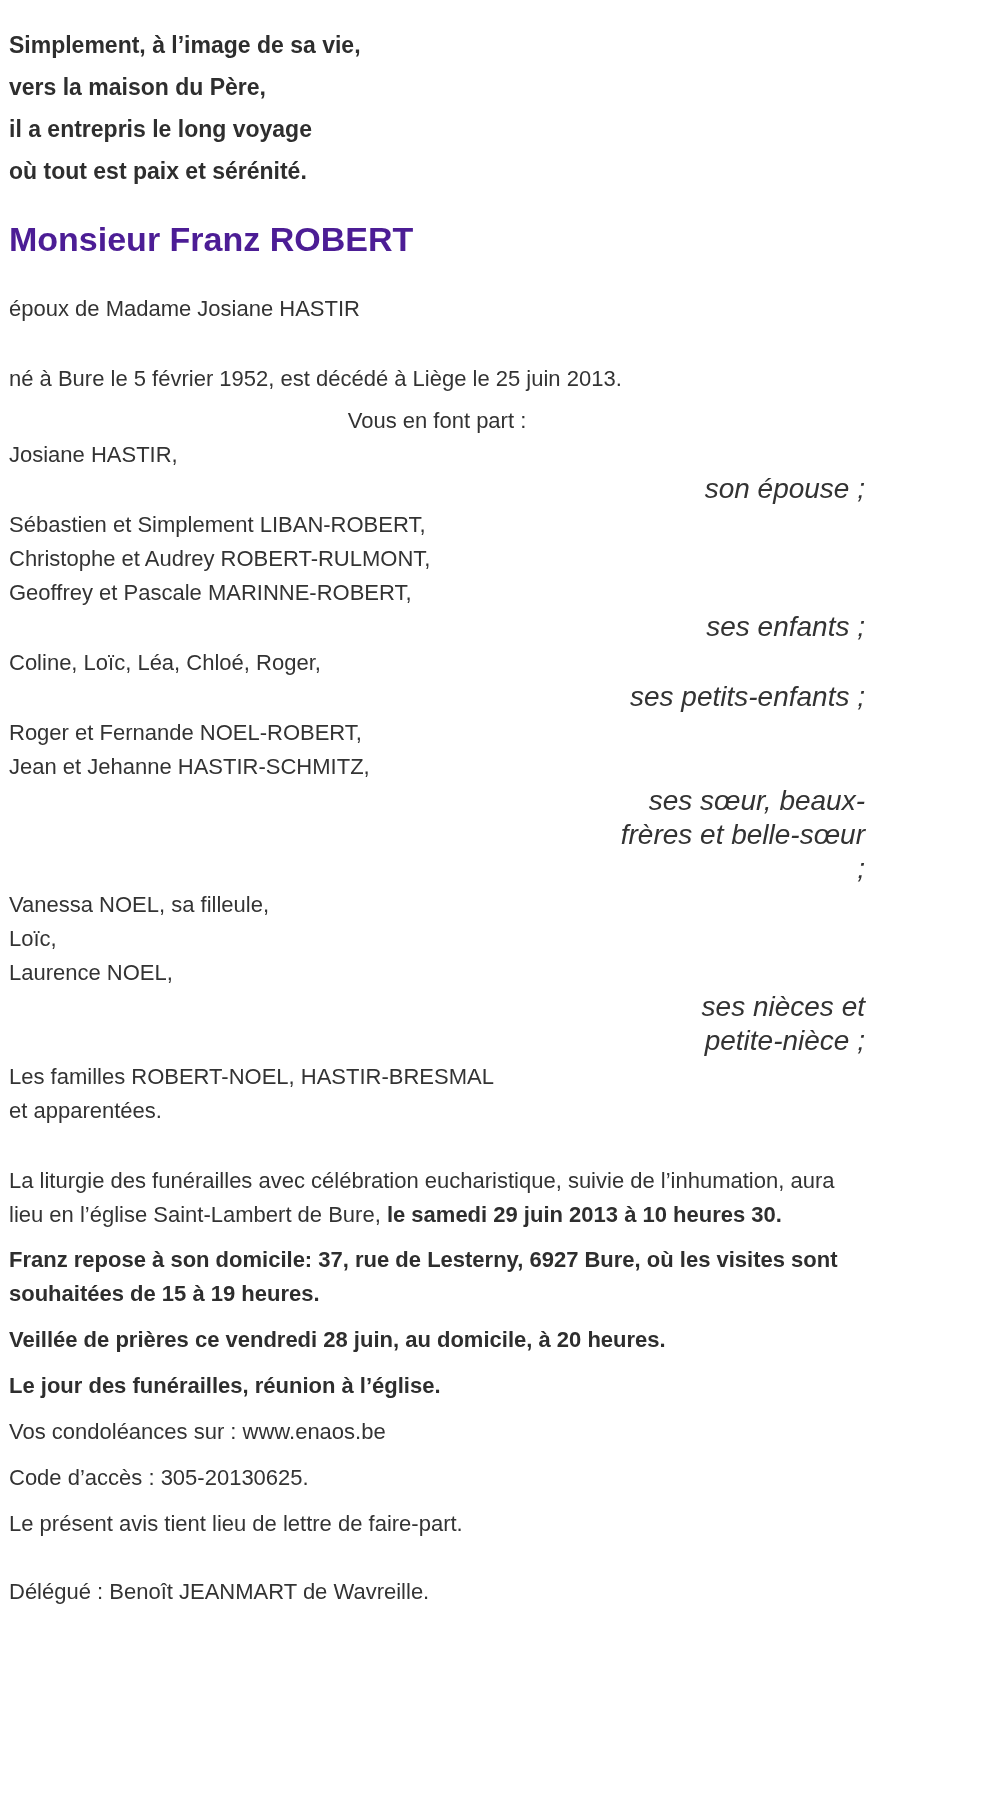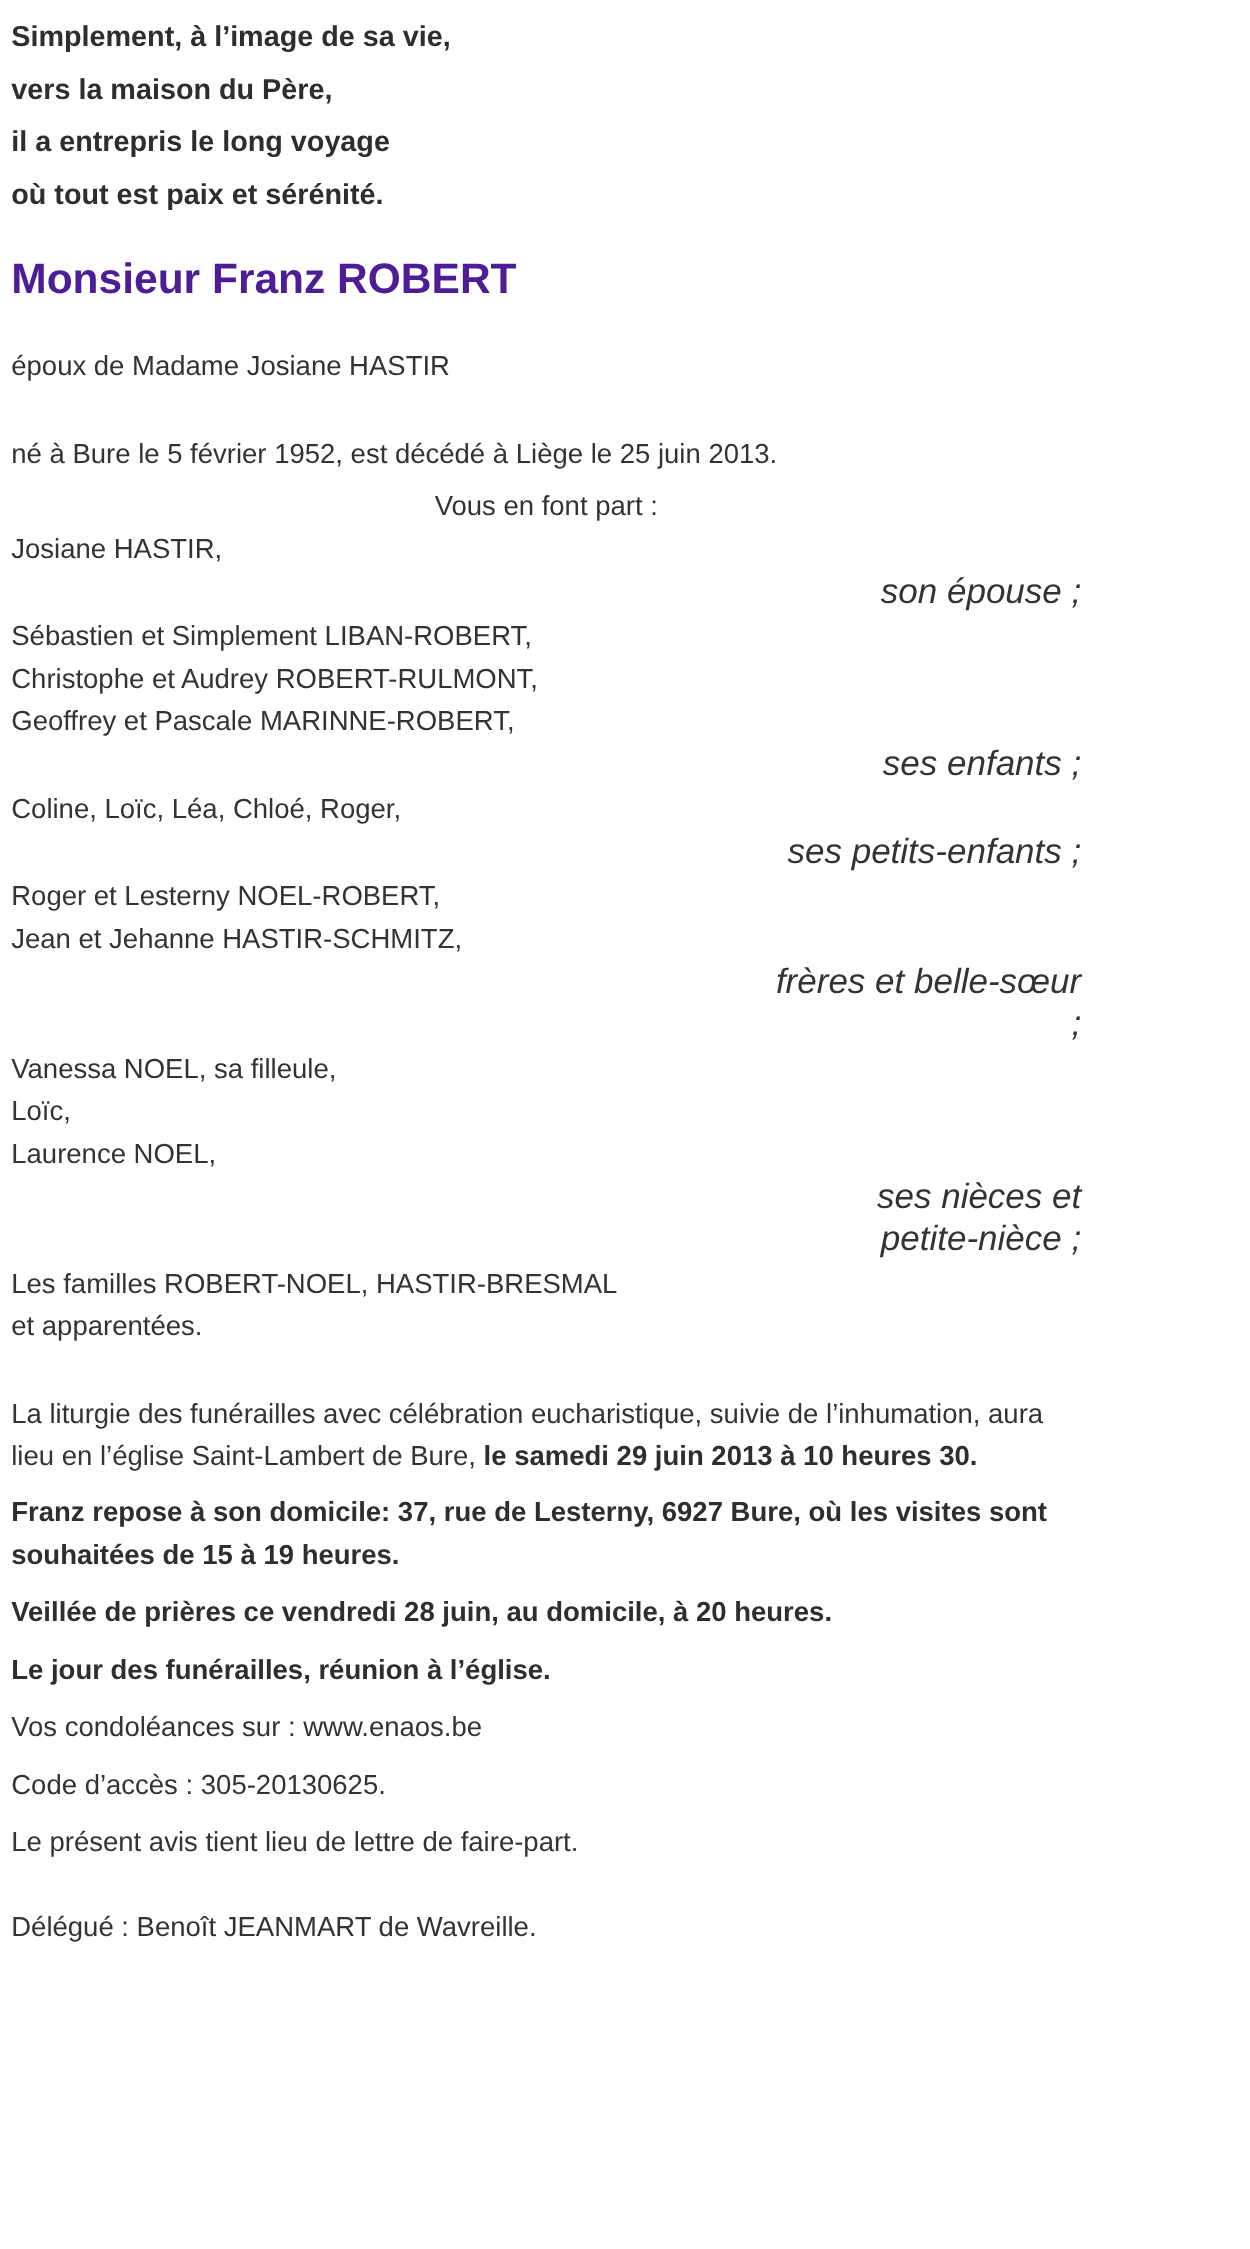--- a/index.html
+++ b/index.html
@@ -9,21 +9,21 @@
   }
   body {
     width: 1000px;
     min-height: 1799px;
     font-family: "Liberation Sans", "DejaVu Sans", sans-serif;
     color: #333333;
     box-sizing: border-box;
   }
   .page {
     width: 856px;
-    padding: 8px 0 0 9px;
+    padding: 24px 0 0 9px;
     box-sizing: content-box;
   }
   
   .epigraph { margin: 0 0 26px 0; }
   .ep-line {
     font-weight: 700;
     font-size: 23px;
     line-height: 42px;
     color: #2e2e2e;
   }
@@ -91,22 +91,23 @@
     <div class="name-line">Geoffrey et Pascale MARINNE-ROBERT,</div>
     <div class="relation-line">ses enfants ;</div>
   </div>
 
   <div class="group">
     <div class="name-line">Coline, Loïc, Léa, Chloé, Roger,</div>
     <div class="relation-line">ses petits-enfants ;</div>
   </div>
 
   <div class="group">
-    <div class="name-line">Roger et Lesterny NOEL-ROBERT,</div>
+    <div class="name-line">Roger et Fernande NOEL-ROBERT,</div>
     <div class="name-line">Jean et Jehanne HASTIR-SCHMITZ,</div>
+    <div class="relation-line">ses sœur, beaux-</div>
     <div class="relation-line">frères et belle-sœur</div>
     <div class="relation-line">;</div>
   </div>
 
   <div class="group">
     <div class="name-line">Vanessa NOEL, sa filleule,</div>
     <div class="name-line">Loïc,</div>
     <div class="name-line">Laurence NOEL,</div>
     <div class="relation-line">ses nièces et</div>
     <div class="relation-line">petite-nièce ;</div>

